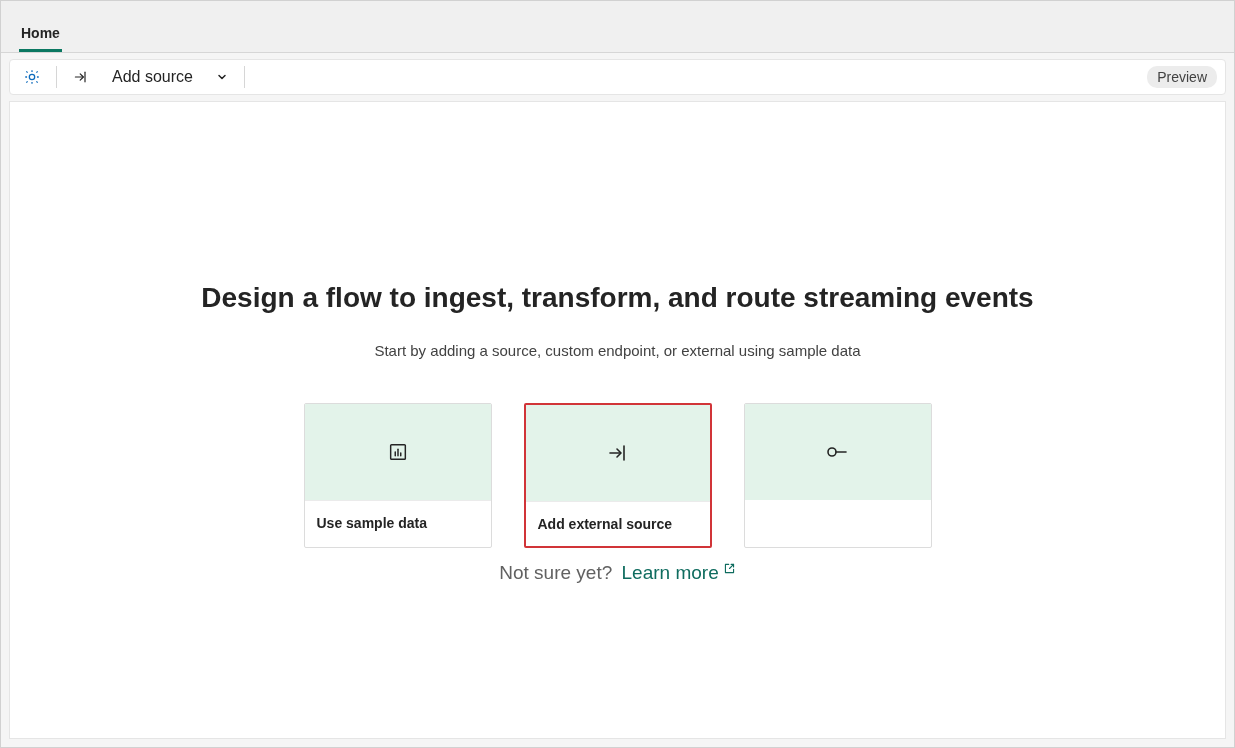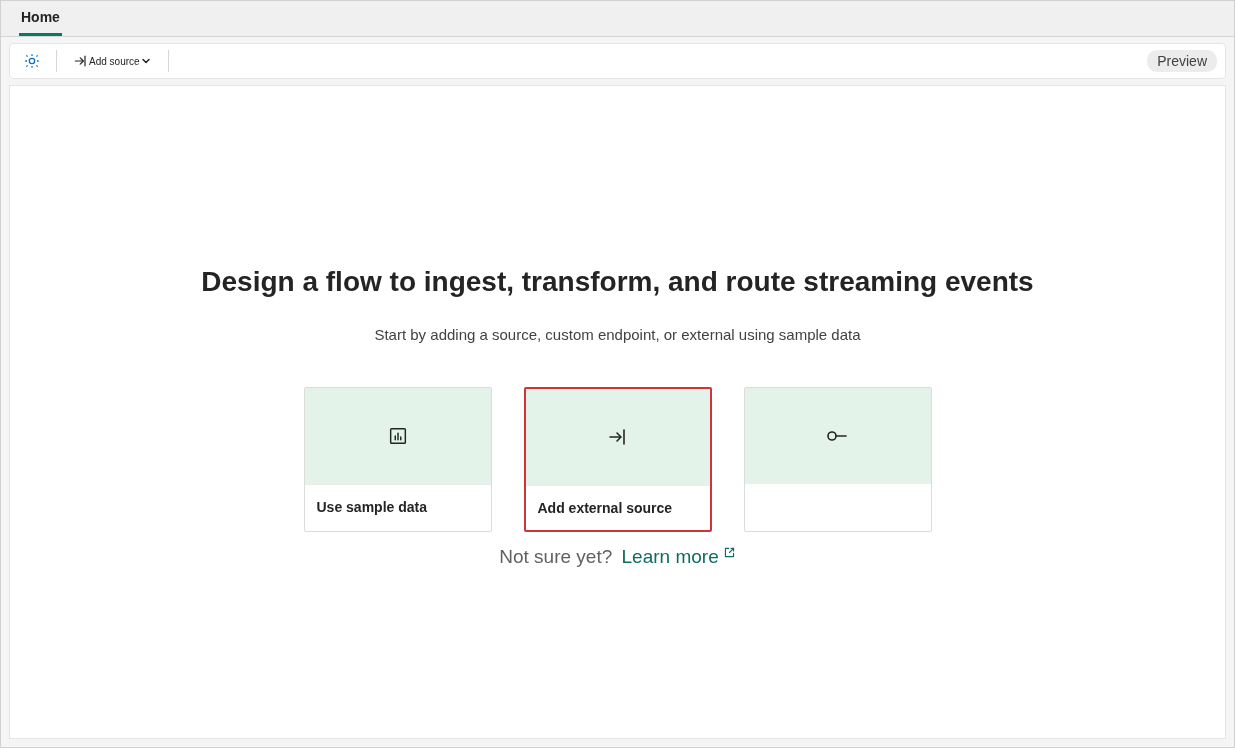--- a/index.html
+++ b/index.html
@@ -19,21 +19,21 @@
       display: flex;
       flex-direction: column;
     }
     
     .tabstrip {
       background: #f0f0f0;
       border-bottom: 1px solid #d6d6d6;
       padding-left: 18px;
       display: flex;
       align-items: flex-end;
-      height: 36px;
+      height: 52px;
       text-align: center;
     }
     .tab {
       font-size: 14px;
       font-weight: 600;
       padding: 8px 2px 8px 2px;
       color: #242424;
       border-bottom: 3px solid transparent;
       cursor: pointer;
     }
@@ -66,22 +66,22 @@
       border-radius: 4px;
     }
     .tb-sep {
       width: 1px;
       height: 22px;
       background: #d6d6d6;
     }
     .tb-add {
       display: flex;
       align-items: center;
-      gap: 0;
-      font-size: 10px;
+      gap: 23px;
+      font-size: 16px;
       cursor: pointer;
       padding: 4px 6px;
       border-radius: 4px;
     }
     .spacer { flex: 1; }
     .preview-pill {
       background: #ececec;
       color: #424242;
       font-size: 14px;
       padding: 3px 10px;

